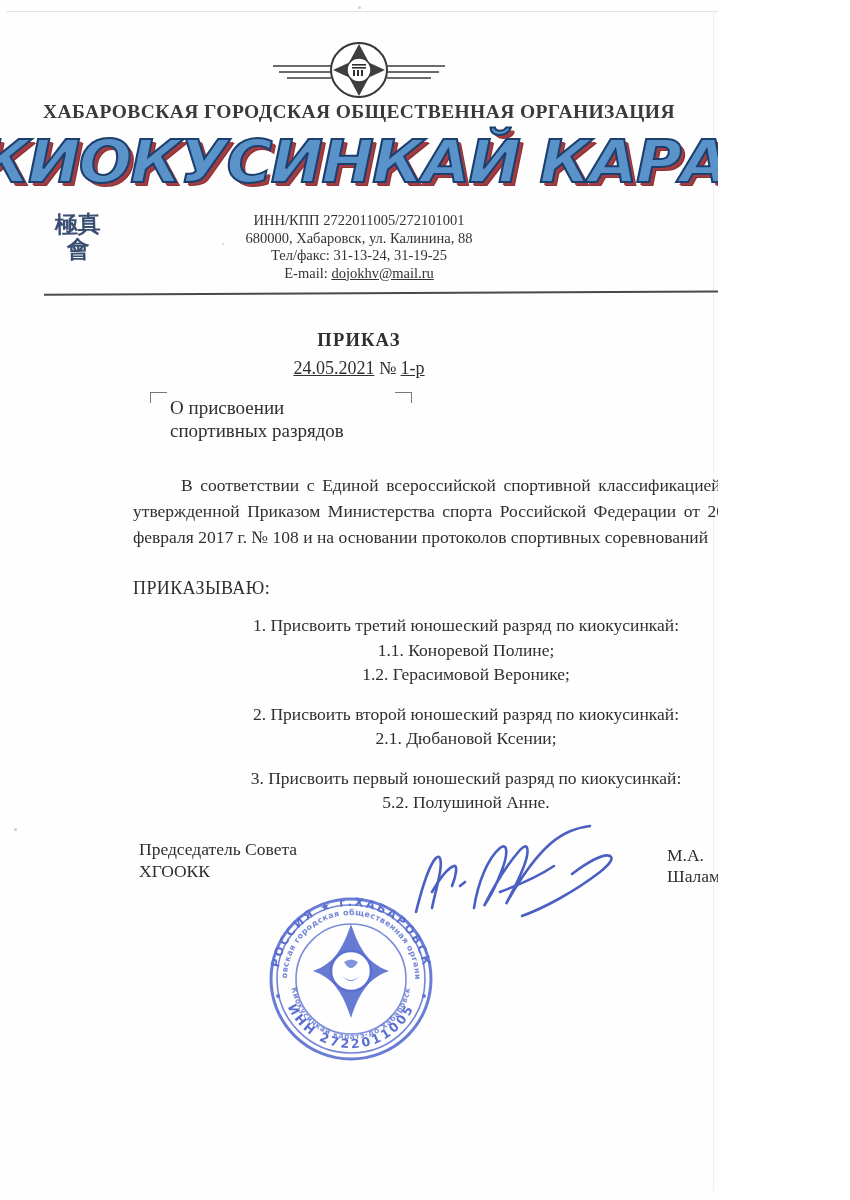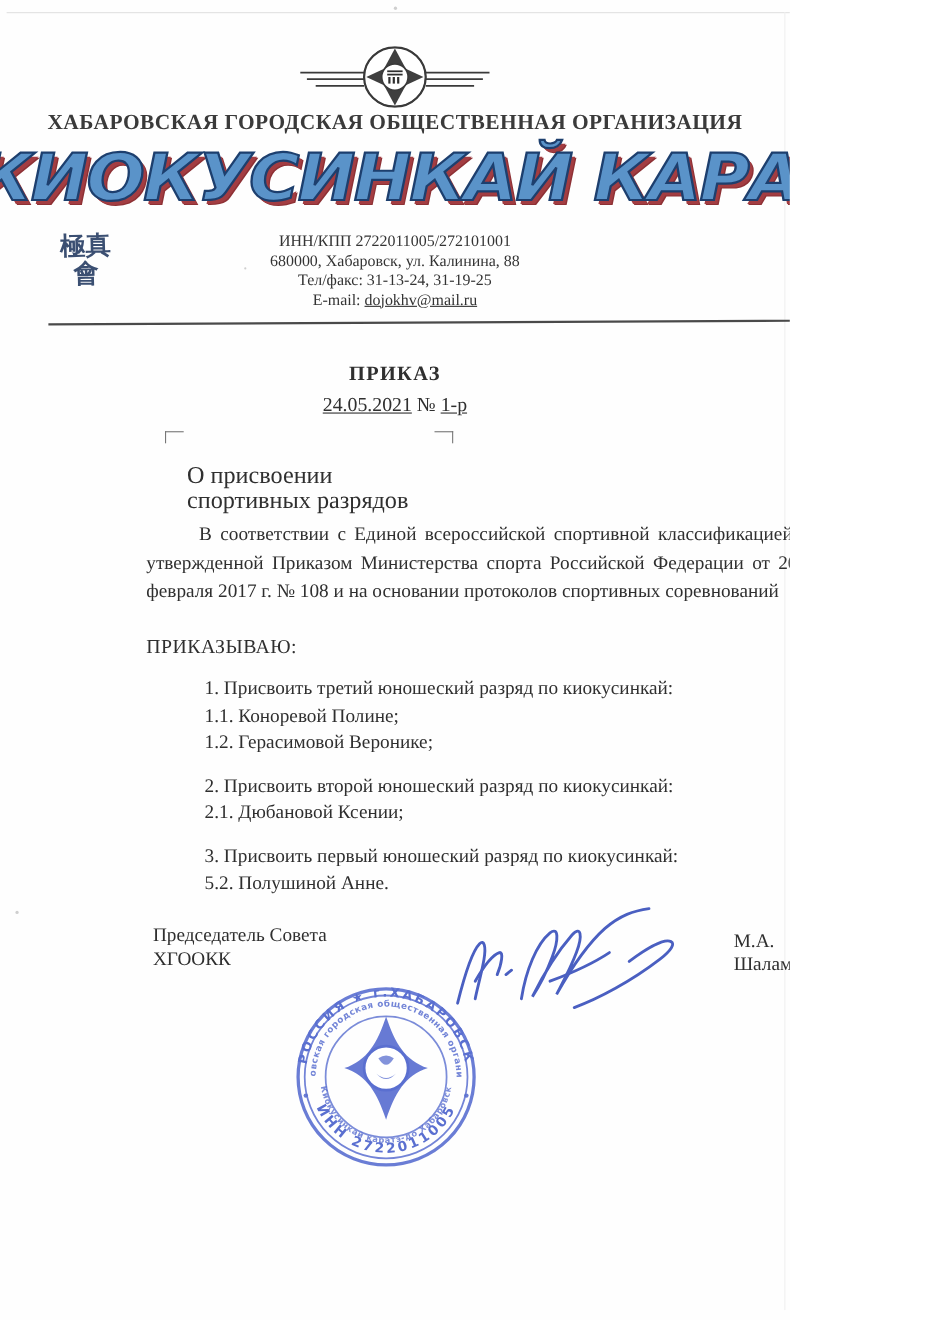--- a/index.html
+++ b/index.html
@@ -140,24 +140,23 @@
   .subject-wrap .corner {
     position: absolute;
     width: 16px; height: 10px;
     border-top: 1.5px solid #777;
   }
   .subject-wrap .corner.tl { left: 0; top: 0; border-left: 1.5px solid #777; }
   .subject-wrap .corner.tr { right: 0; top: 0; border-right: 1.5px solid #777; }
   .subject-text {
     padding-left: 20px;
     padding-top: 4px;
-    font-size: 22px;
+    font-size: 19px;
     line-height: 23px;
     color: #2f2f2f;
-    margin-top: 24px;
   }
 
   
   .body-para {
     position: absolute;
     left: 133px;
     top: 472px;
     width: 592px;
     font-size: 17.5px;
     line-height: 26px;
@@ -178,21 +177,21 @@
 
   .clauses {
     position: absolute;
     left: 186px;
     top: 613px;
     width: 560px;
     font-size: 17.5px;
     line-height: 24.5px;
     color: #2f2f2f;
   }
-  .clause-group { margin-bottom: 15px; }
+  .clause-group { margin-bottom: 15px; text-align: center; }
   .clause-group:last-child { margin-bottom: 0; margin-top: 8px; }
   .clause-line { white-space: nowrap; }
 
   
   .sign-left {
     position: absolute;
     left: 139px;
     top: 838px;
     font-size: 17.5px;
     line-height: 22px;

